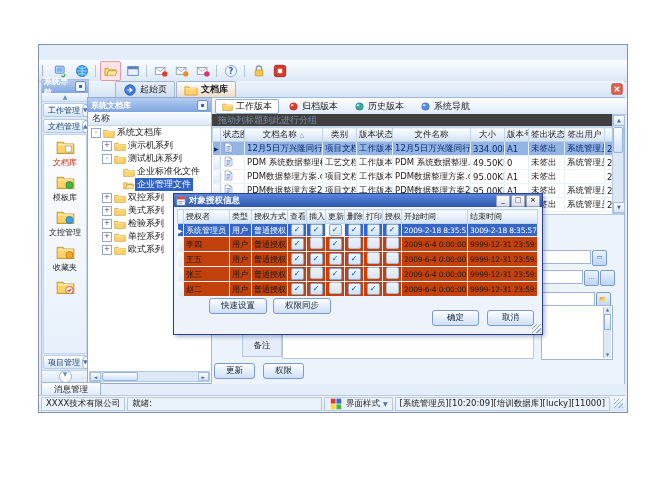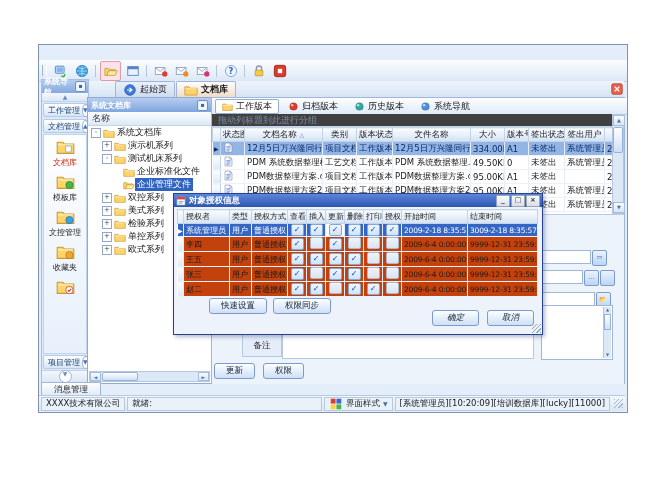--- a/index.html
+++ b/index.html
@@ -124,21 +124,21 @@
     overflow:hidden;white-space:nowrap;background:#c2410c;}
   .dgrid td.tm{font-size:7.5px;letter-spacing:-0.2px;}
   .dgrid tr.sel td{background:#3566c6;color:#fff;}
   .dgrid td.ind,.dgrid th.ind{padding:0;text-align:center;font-size:6px;color:#2d59a0;background:linear-gradient(#fbfdff,#dde9f7);}
   .dgrid td.cbcell{text-align:center;}
   .dgrid tr.sel td.focuscell{background:#fff;}
   .cb{display:inline-block;width:11px;height:10px;border:1px solid #86a7d4;border-radius:2px;
     background:linear-gradient(#eef6ff,#cfe4fa);color:#0d47b5;font-size:8px;line-height:9px;text-align:center;}
   .cb.off{background:linear-gradient(#eff3f9,#dbe4f0);border-color:#a9b9cf;color:transparent;}
   #dlg-btns-left{position:absolute;left:6px;bottom:20px;display:flex;gap:6px;margin-left:29px;}
-  #dlg-btns-right{position:absolute;right:8px;bottom:8px;display:flex;gap:8px;font-style:italic;}
+  #dlg-btns-right{position:absolute;right:8px;bottom:8px;display:flex;gap:8px;}
   .dgrip{position:absolute;right:1px;bottom:1px;width:9px;height:9px;
     background:repeating-linear-gradient(135deg,#8fa3c4 0 1px,transparent 1px 3px);}
 </style>
 </head>
 <body>
 
 <div id="stage">
   <div id="app">
     <div id="toolbar">
         <span class="grip"></span>

